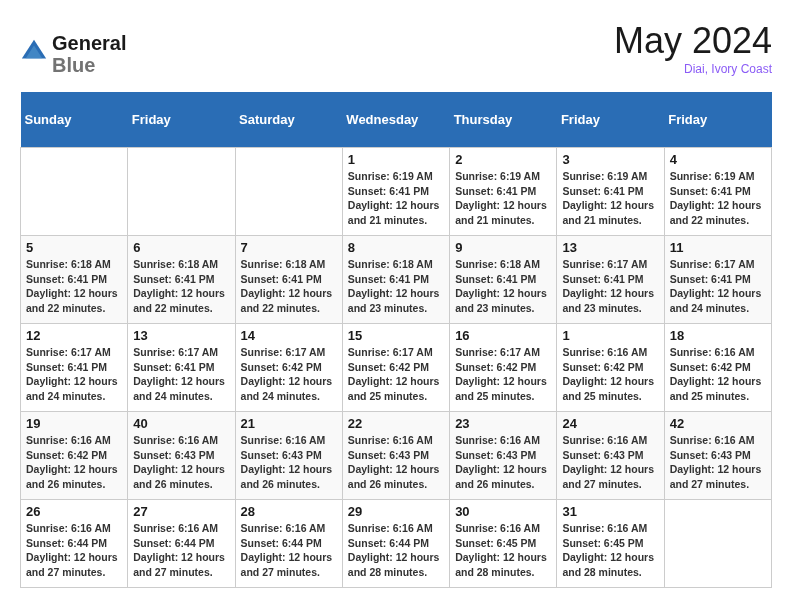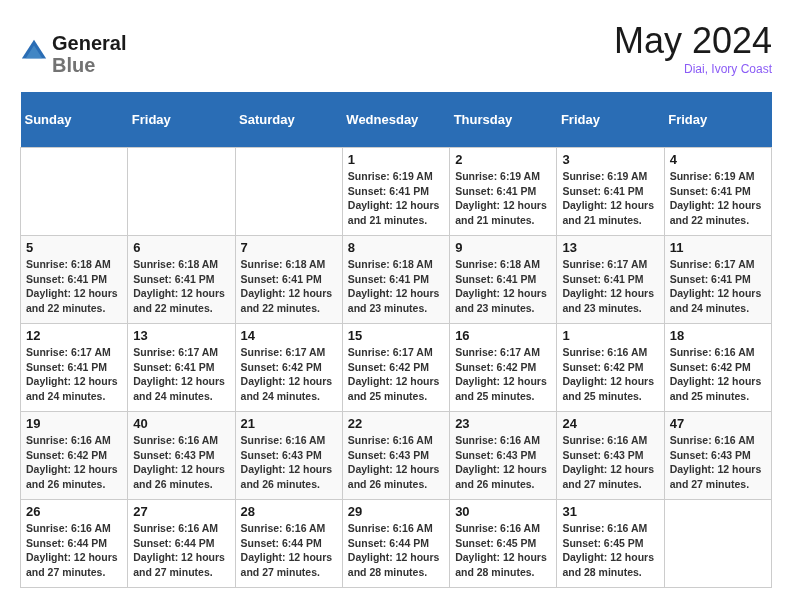--- a/index.html
+++ b/index.html
@@ -216,21 +216,21 @@
         </td>
         <td>
           <span class="day-number">23</span>
           <div class="day-info">Sunrise: 6:16 AM<br>Sunset: 6:43 PM<br>Daylight: 12 hours<br>and 26 minutes.</div>
         </td>
         <td>
           <span class="day-number">24</span>
           <div class="day-info">Sunrise: 6:16 AM<br>Sunset: 6:43 PM<br>Daylight: 12 hours<br>and 27 minutes.</div>
         </td>
         <td>
-          <span class="day-number">47</span>
+          <span class="day-number">42</span>
           <div class="day-info">Sunrise: 6:16 AM<br>Sunset: 6:43 PM<br>Daylight: 12 hours<br>and 27 minutes.</div>
         </td>
       </tr>
       <tr>
         <td>
           <span class="day-number">26</span>
           <div class="day-info">Sunrise: 6:16 AM<br>Sunset: 6:44 PM<br>Daylight: 12 hours<br>and 27 minutes.</div>
         </td>
         <td>
           <span class="day-number">27</span>

